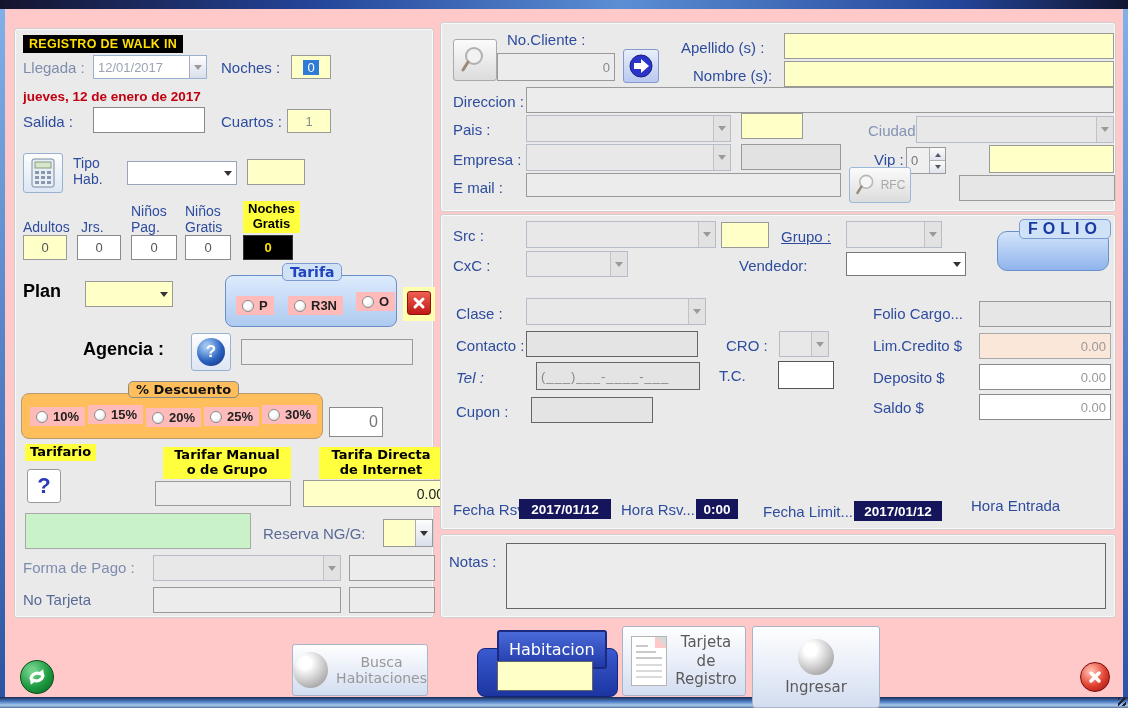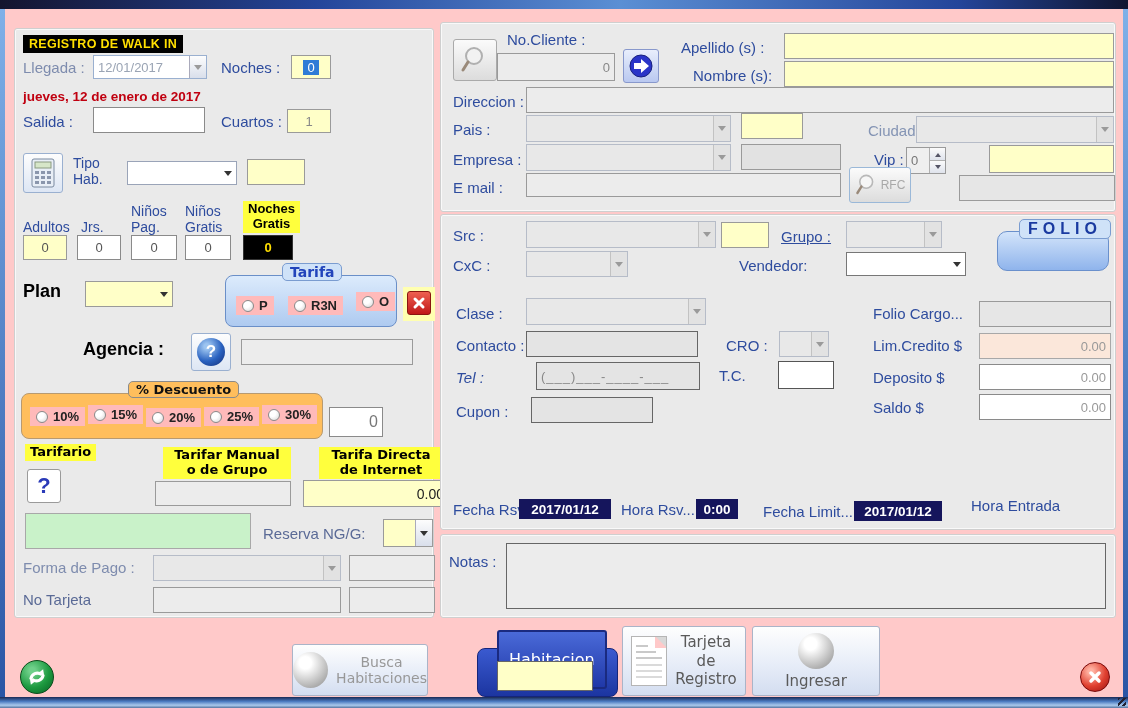--- a/index.html
+++ b/index.html
@@ -439,39 +439,39 @@
     </svg>
   </div>
 
   <div class="fbtn" style="left:292px;top:644px;width:136px;height:52px;gap:8px;color:#989898;">
     <div class="knob" style="width:36px;height:36px;"></div>
     <div class="pre" style="text-align:center;font-size:14px;">Busca
 Habitaciones</div>
   </div>
 
   <div class="abs" style="left:477px;top:648px;width:141px;height:49px;border-radius:8px;background:linear-gradient(180deg,#3a5ad0,#1c35a0);border:1px solid #15257a;"></div>
-  <div class="abs" style="left:497px;top:630px;padding:18px 10px;background:linear-gradient(180deg,#4a6ad8,#2038a8);border:2px solid #1a2a80;border-radius:3px;color:#fff;font-size:16px;font-family:'DejaVu Sans',sans-serif;">Habitacion</div>
+  <div class="abs" style="left:497px;top:630px;padding:8px 10px;background:linear-gradient(180deg,#4a6ad8,#2038a8);border:2px solid #1a2a80;border-radius:3px;color:#fff;font-size:16px;font-family:'DejaVu Sans',sans-serif;">Habitacion</div>
   <div class="box yellowf" style="left:497px;top:661px;width:96px;height:30px;border-color:#666;"></div>
 
   <div class="fbtn" style="left:622px;top:626px;width:124px;height:70px;gap:8px;">
     <div class="doc-icon">
       <div class="fold"></div>
       <div class="doc-line" style="left:4px;top:8px;width:12px;"></div>
       <div class="doc-line" style="left:4px;top:14px;width:20px;"></div>
       <div class="doc-line" style="left:4px;top:20px;width:26px;"></div>
       <div class="doc-line" style="left:4px;top:27px;width:26px;background:#dadada;"></div>
       <div class="doc-line" style="left:4px;top:33px;width:26px;background:#dadada;"></div>
       <div class="doc-line" style="left:4px;top:39px;width:26px;background:#dadada;"></div>
     </div>
     <div class="pre" style="text-align:center;line-height:1.25;">Tarjeta
 de
 Registro</div>
   </div>
 
-  <div class="fbtn" style="left:752px;top:626px;width:128px;height:70px;flex-direction:column;gap:3px;justify-content:center;">
+  <div class="fbtn" style="left:752px;top:626px;width:128px;height:82px;flex-direction:column;gap:3px;justify-content:center;">
     <div class="knob" style="width:36px;height:36px;"></div>
     <div>Ingresar</div>
   </div>
 
   <div class="close-btn" style="left:1080px;top:662px;">
     <svg width="16" height="16" viewBox="0 0 16 16">
       <path d="M4 4 L12 12 M12 4 L4 12" stroke="#fff" stroke-width="3.5" stroke-linecap="round"></path>
     </svg>
   </div>
 

